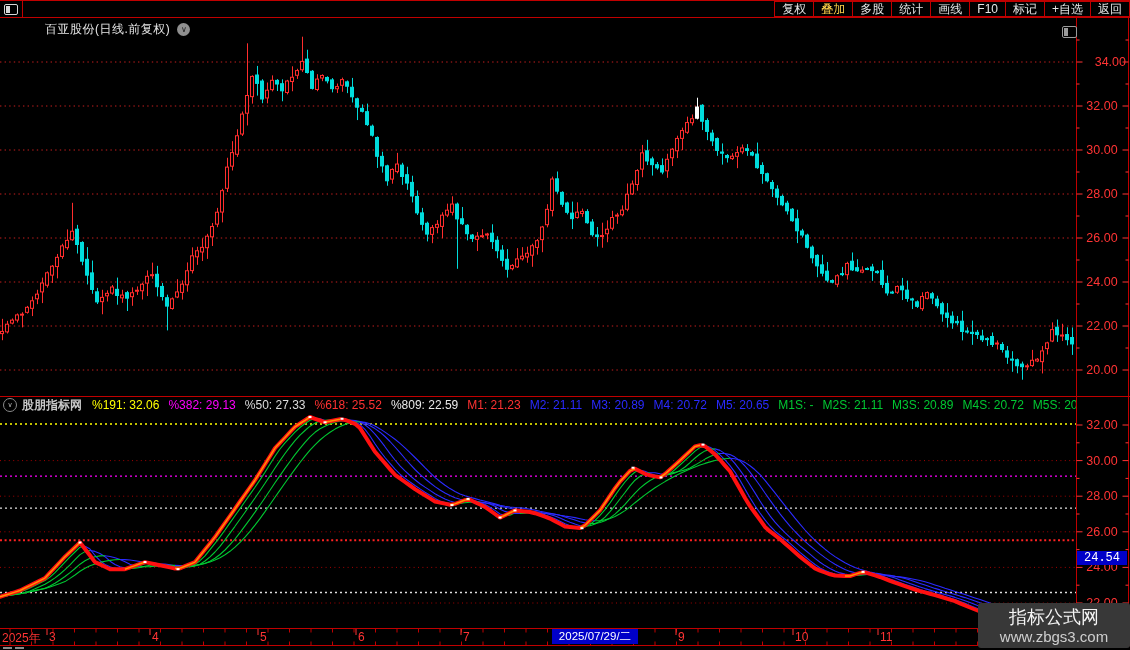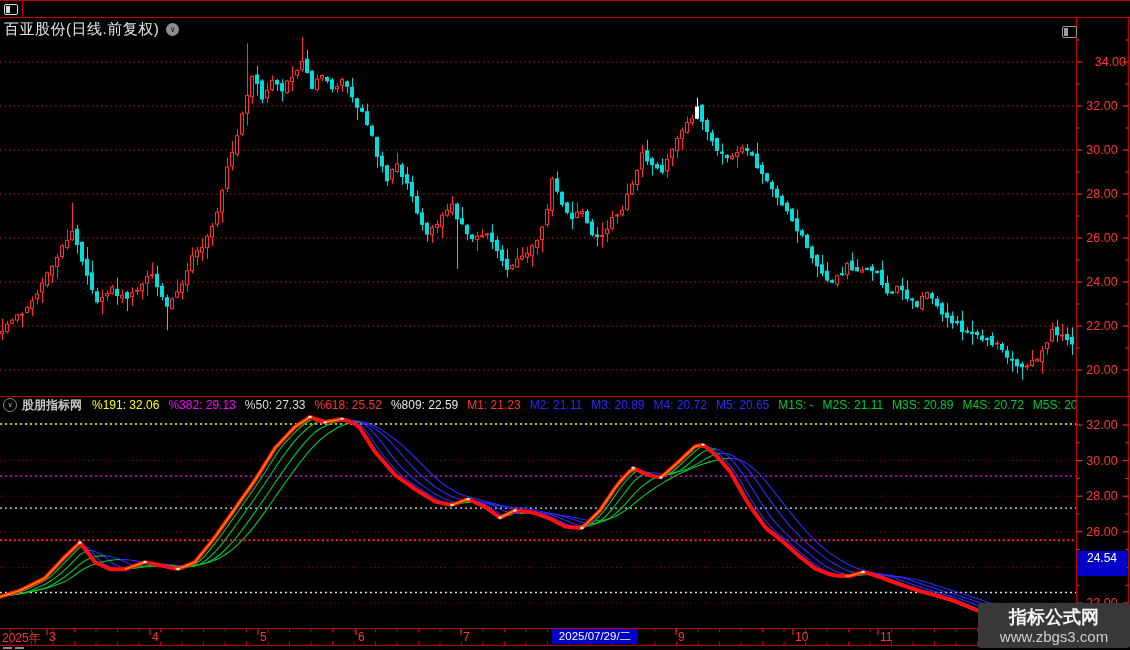--- a/index.html
+++ b/index.html
@@ -12,65 +12,76 @@
   .vicon{width:12px;height:9px;border:1px solid #d8d8d8;border-radius:2px;position:relative;display:inline-block;}
   .vicon::after{content:'';position:absolute;left:1px;top:1px;bottom:1px;width:4px;background:#d8d8d8;}
   .periods{display:flex;align-items:center;}
   .pitem{color:#d6d6d6;font-size:12px;margin-left:11px;white-space:nowrap;}
   .pitem.active{color:#00e5e5;}
   .btns{margin-left:auto;display:flex;height:16px;}
   .tbtn{font-size:12px;color:#e6e6e6;border:1px solid #c00000;margin-left:-1px;padding:0 7px;
         display:flex;align-items:center;white-space:nowrap;background:#000;}
   
   .titlebar{position:absolute;left:4px;top:19px;height:20px;display:flex;align-items:center;z-index:4;}
-  .stock-title{color:#e5e5e5;font-size:15px;letter-spacing:.5px;}
+  .stock-title{color:#e5e5e5;font-size:12px;letter-spacing:.5px;margin-left:41px;}
   .badge{display:inline-block;width:13px;height:13px;border-radius:50%;background:#8f8f8f;color:#1a1a1a;
          font-size:8px;line-height:13px;text-align:center;margin-left:7px;}
   .corner{position:absolute;left:1062px;top:24px;z-index:4;}
   .vicon2{width:13px;height:10px;border:1px solid #9a9a9a;border-radius:2px;position:relative;display:inline-block;}
   .vicon2::after{content:'';position:absolute;left:1px;top:1px;bottom:1px;width:4px;background:#9a9a9a;}
   
   #mainChart{position:absolute;left:0;top:40px;overflow:visible;z-index:1;}
   #indChart{position:absolute;left:0;top:414px;z-index:1;}
   #axisCol{position:absolute;left:1076px;top:18px;z-index:2;}
   #dateTicks{position:absolute;left:0;top:0;}
   
   .indheader{position:absolute;left:0;top:397px;width:1076px;height:16px;display:flex;align-items:center;
              font-size:12px;white-space:nowrap;overflow:hidden;z-index:4;}
   .indbadge{display:inline-block;width:12px;height:12px;border-radius:50%;border:1px solid #8a8a8a;color:#b5b5b5;
             font-size:7px;line-height:12px;text-align:center;margin:0 5px 0 3px;flex:0 0 auto;}
   .indname{color:#c8c8c8;margin-right:10px;font-weight:bold;}
   .litem{margin-right:9px;}
   
   .ylab{position:absolute;left:1078px;width:48px;text-align:center;font-size:12.5px;color:#ff3434;z-index:3;}
-  .vtag{position:absolute;left:1077px;width:50px;height:25px;color:#fff;font-size:12px;line-height:14px;
-        text-align:center;z-index:4;}
+  .vtag{position:absolute;left:1077px;width:50px;height:14px;color:#fff;font-size:12px;line-height:14px;
+        text-align:center;z-index:4;font-family:Liberation Mono, monospace;}
   
   .xaxis{position:absolute;left:0;top:629px;width:1130px;height:16px;z-index:3;}
   .yearlab{position:absolute;left:2px;top:1px;font-size:12px;color:#ff3434;}
   .mlab{position:absolute;top:1px;font-size:12px;color:#ff3434;}
   .cursor-date{position:absolute;top:0;height:15px;color:#fff;font-size:11.5px;line-height:15px;text-align:center;z-index:4;}
   
   .bstrip{position:absolute;left:0;top:646px;width:1130px;height:4px;overflow:hidden;z-index:3;}
   .stub{position:absolute;top:1px;left:3px;width:9px;height:2px;background:#8a8a8a;}
   .wm{position:absolute;left:978px;top:603px;width:152px;height:45px;background:#383838;border-radius:3px;
       display:flex;flex-direction:column;align-items:center;justify-content:center;z-index:6;}
-  .wm1{color:#f5f5f5;font-size:18px;font-weight:bold;line-height:21px;}
+  .wm1{color:#f5f5f5;font-size:18px;font-weight:normal;line-height:21px;}
   .wm2{color:#cfcfcf;font-size:15px;line-height:17px;}
 </style>
 </head>
 <body>
 
 <div id="app">
   <div class="hline" style="top:0"></div>
 
   <div class="toolbar">
     <div class="viewbox">
       <span class="vicon"></span>
     </div>
+    <div class="btns">
+        <span class="tbtn">复权</span>
+        <span class="tbtn" style="color: rgb(255, 210, 74);">叠加</span>
+        <span class="tbtn">多股</span>
+        <span class="tbtn">统计</span>
+        <span class="tbtn">画线</span>
+        <span class="tbtn">F10</span>
+        <span class="tbtn">标记</span>
+        <span class="tbtn">+自选</span>
+        <span class="tbtn">返回</span>
+      </div>
   </div>
   <div class="hline" style="top:17px"></div>
 
   <div class="titlebar">
     <span class="stock-title">百亚股份(日线.前复权)</span>
     <span class="badge">∨</span>
   </div>
   <span class="corner"><span class="vicon2"></span></span>
 
   <svg id="mainChart" width="1076" height="356">

